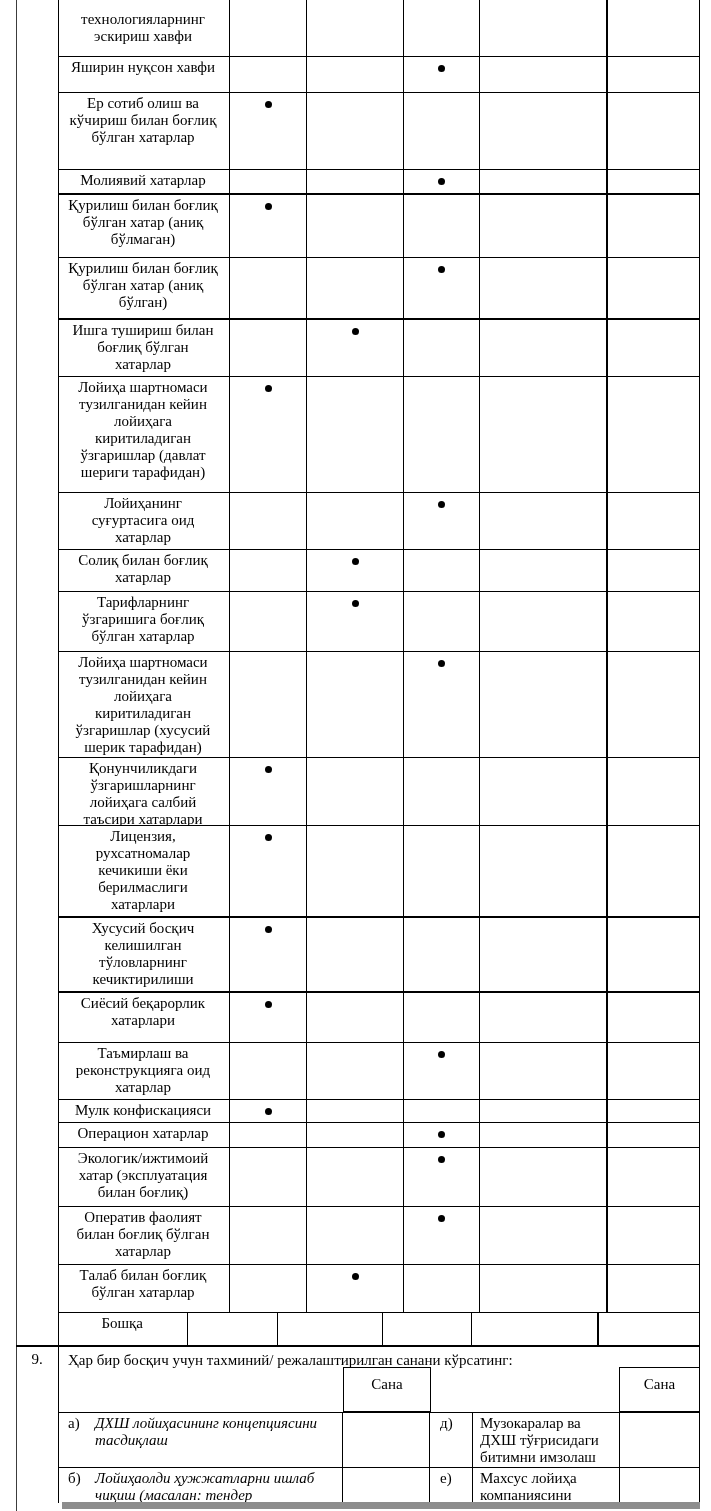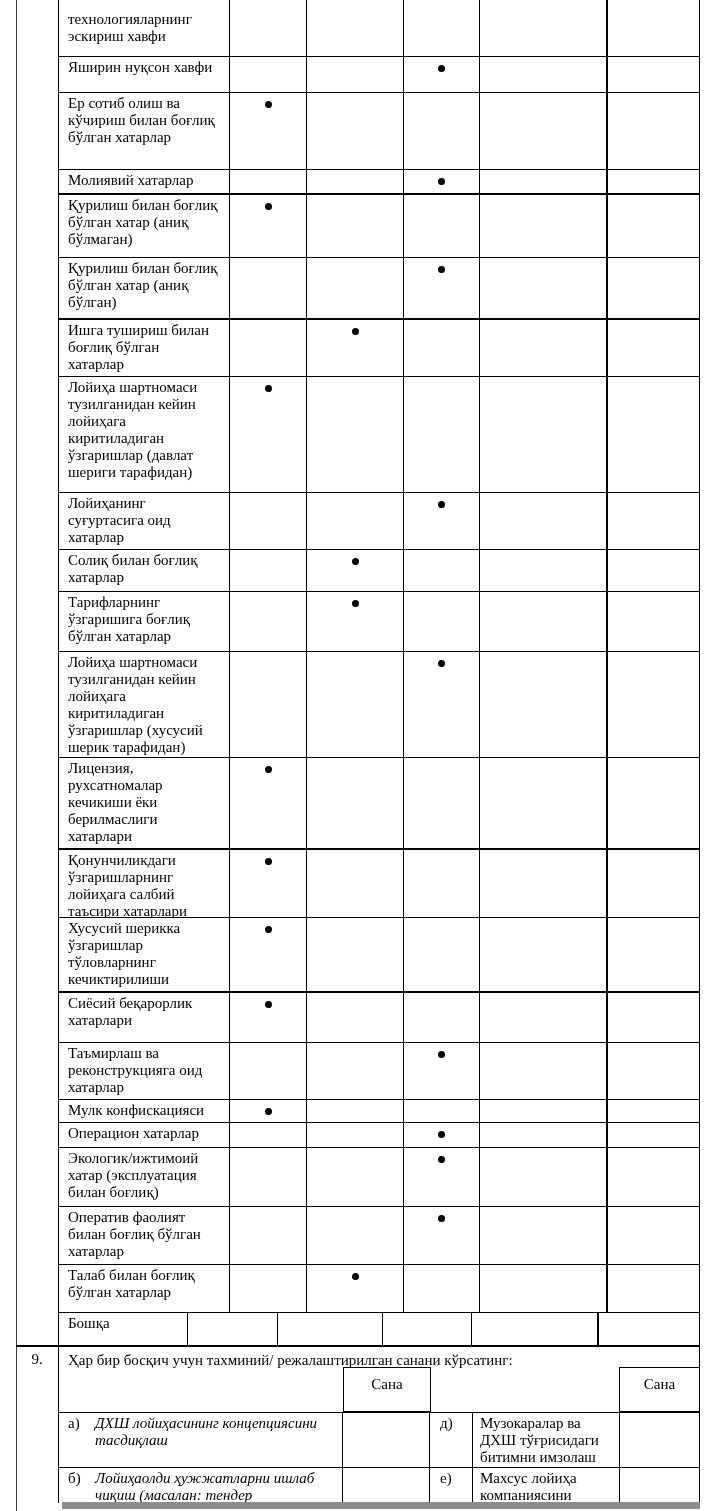--- a/index.html
+++ b/index.html
@@ -10,21 +10,21 @@
   }
   .abs{position:absolute;}
   
   #leftRule{left:16px;top:0;width:1px;height:1511px;background:#3c3c3c;}
   
   #riskTable{left:58px;top:0;width:642px;}
   .rrow{display:flex;box-sizing:border-box;border-left:1px solid #000;border-bottom:1px solid #000;}
   .rrow.thick{border-bottom-width:2px;}
   .rrow.last{border-bottom:none;}
   .cell{box-sizing:border-box;border-right:1px solid #000;position:relative;overflow:hidden;}
-  .lbl{width:171px;padding:2px 11px 0 9px;font-size:15px;line-height:17px;}
+  .lbl{width:171px;padding:2px 11px 0 9px;font-size:15px;line-height:17px;text-align:center;}
   .c1{width:77px;}
   .c2{width:97px;}
   .c3{width:76px;}
   .c4{width:128px;border-right-width:2px;}
   .c5{width:92px;}
   .dot{position:absolute;top:8px;left:50%;width:7px;height:7px;margin-left:-3.5px;border-radius:50%;background:#000;}
   
   #s9TopLine{left:16px;top:1345px;width:684px;height:2px;background:#000;}
   #s9Left{left:58px;top:1347px;width:1px;height:156px;background:#000;}
   #s9Right{left:699px;top:1347px;width:1px;height:156px;background:#000;}
@@ -163,42 +163,42 @@
     <div class="rrow" style="height: 106px;">
       <div class="cell lbl">Лойиҳа шартномаси тузилганидан кейин лойиҳага киритиладиган ўзгаришлар (хусусий шерик тарафидан)</div>
       <div class="cell c1"></div>
       <div class="cell c2"></div>
       <div class="cell c3">
         <span class="dot"></span>
       </div>
       <div class="cell c4"></div>
       <div class="cell c5"></div>
     </div>
+    <div class="rrow" style="height: 68px;">
+      <div class="cell lbl">Қонунчиликдаги ўзгаришларнинг лойиҳага салбий таъсири хатарлари</div>
+      <div class="cell c1">
+        <span class="dot"></span>
+      </div>
+      <div class="cell c2"></div>
+      <div class="cell c3"></div>
+      <div class="cell c4"></div>
+      <div class="cell c5"></div>
+    </div>
     <div class="rrow thick" style="height: 92px;">
       <div class="cell lbl">Лицензия, рухсатномалар кечикиши ёки берилмаслиги хатарлари</div>
       <div class="cell c1">
         <span class="dot"></span>
       </div>
       <div class="cell c2"></div>
       <div class="cell c3"></div>
       <div class="cell c4"></div>
       <div class="cell c5"></div>
     </div>
-    <div class="rrow" style="height: 68px;">
-      <div class="cell lbl">Қонунчиликдаги ўзгаришларнинг лойиҳага салбий таъсири хатарлари</div>
-      <div class="cell c1">
-        <span class="dot"></span>
-      </div>
-      <div class="cell c2"></div>
-      <div class="cell c3"></div>
-      <div class="cell c4"></div>
-      <div class="cell c5"></div>
-    </div>
     <div class="rrow thick" style="height: 75px;">
-      <div class="cell lbl">Хусусий шерикка ўзгаришлар тўловларнинг кечиктирилиши</div>
+      <div class="cell lbl">Хусусий босқич келишилган тўловларнинг кечиктирилиши</div>
       <div class="cell c1">
         <span class="dot"></span>
       </div>
       <div class="cell c2"></div>
       <div class="cell c3"></div>
       <div class="cell c4"></div>
       <div class="cell c5"></div>
     </div>
     <div class="rrow" style="height: 50px;">
       <div class="cell lbl">Сиёсий беқарорлик хатарлари</div>

